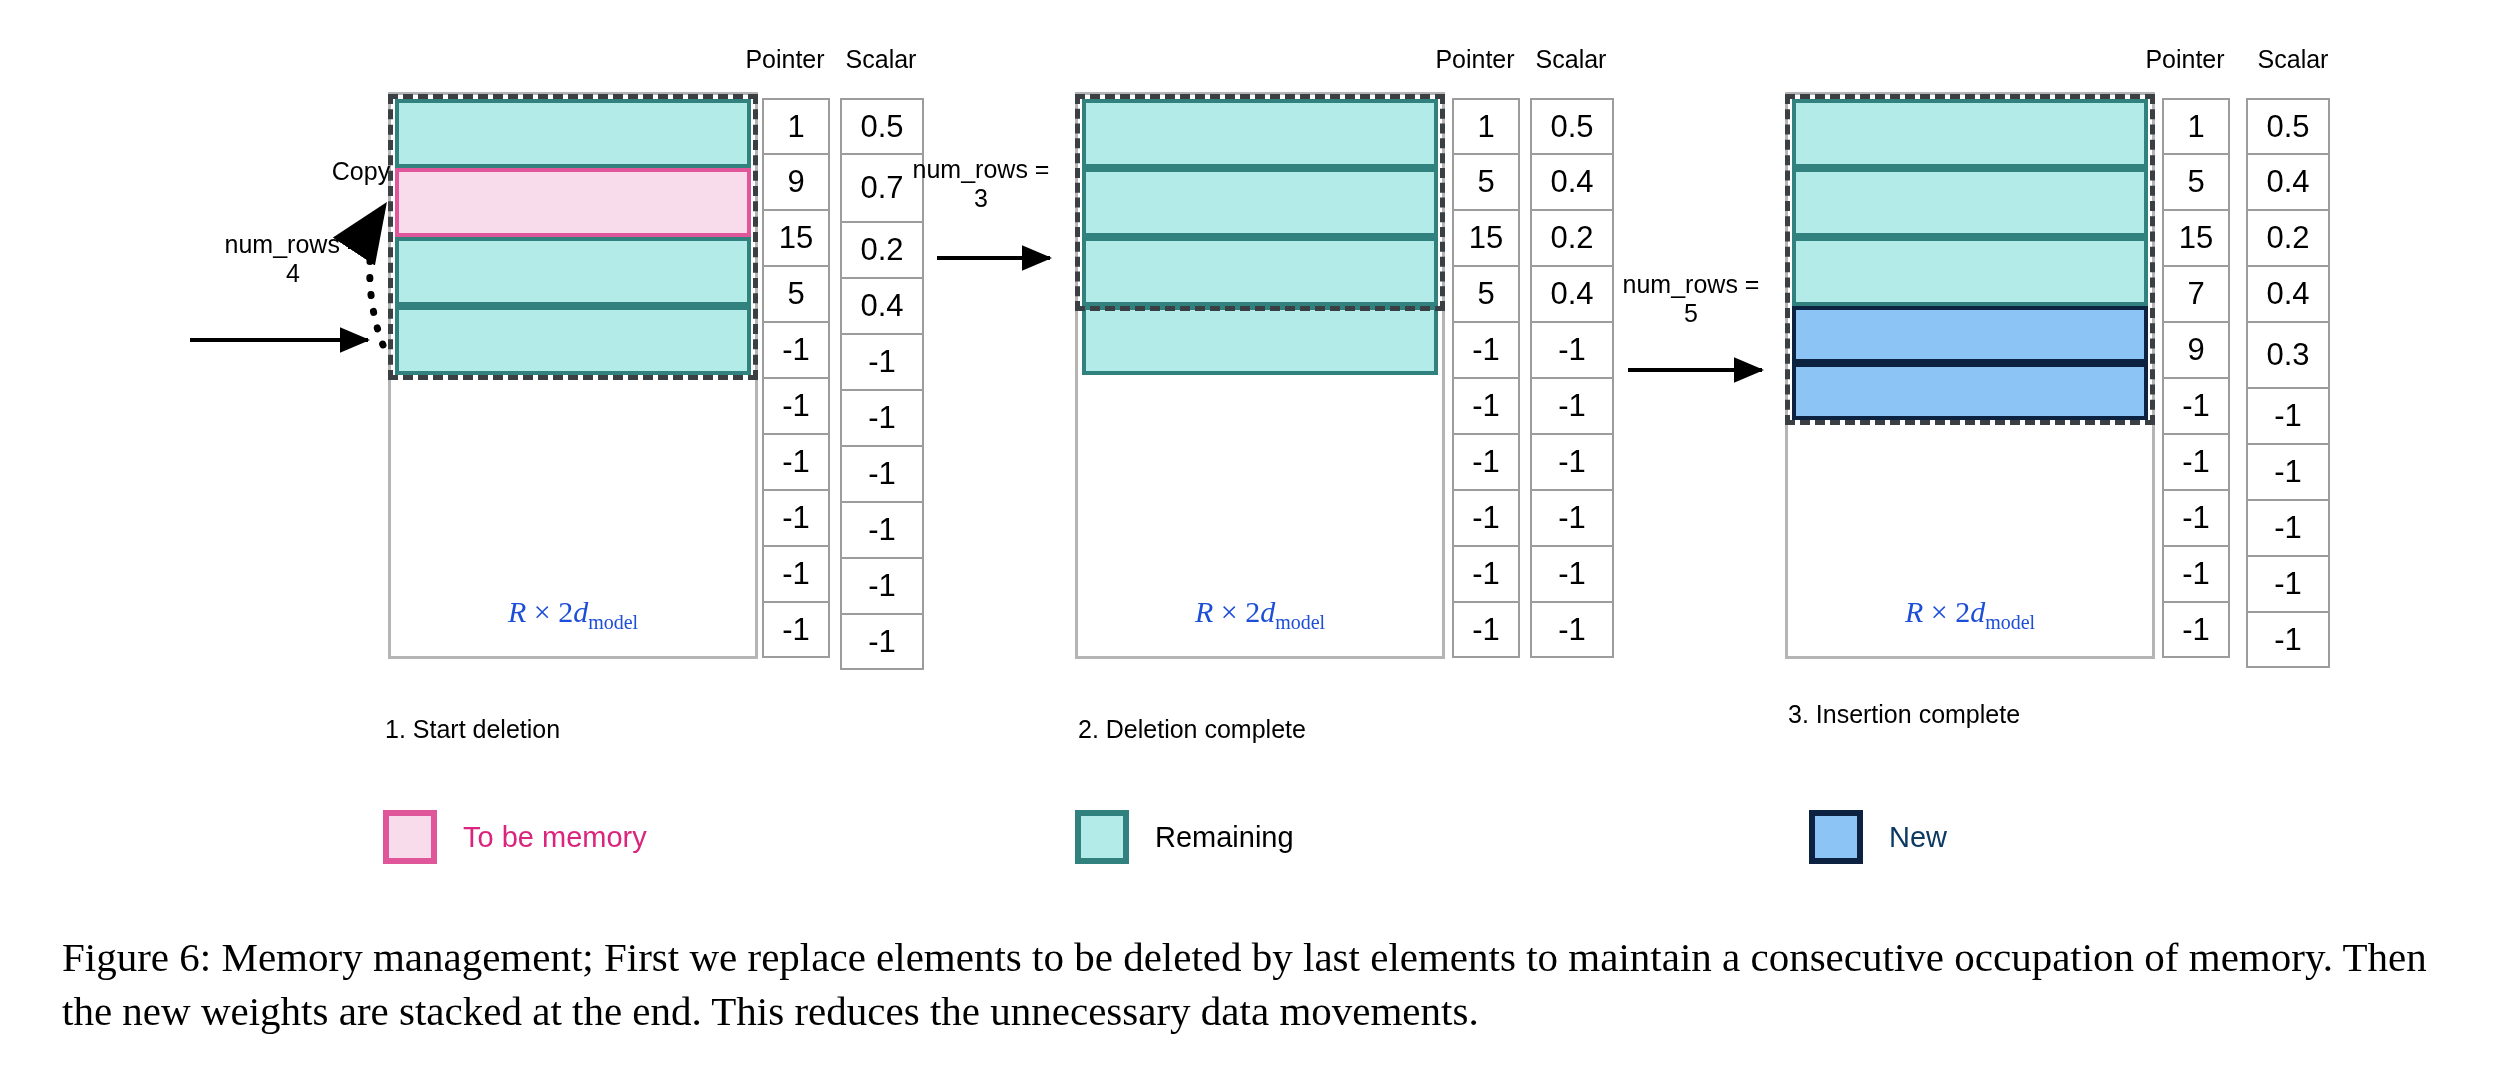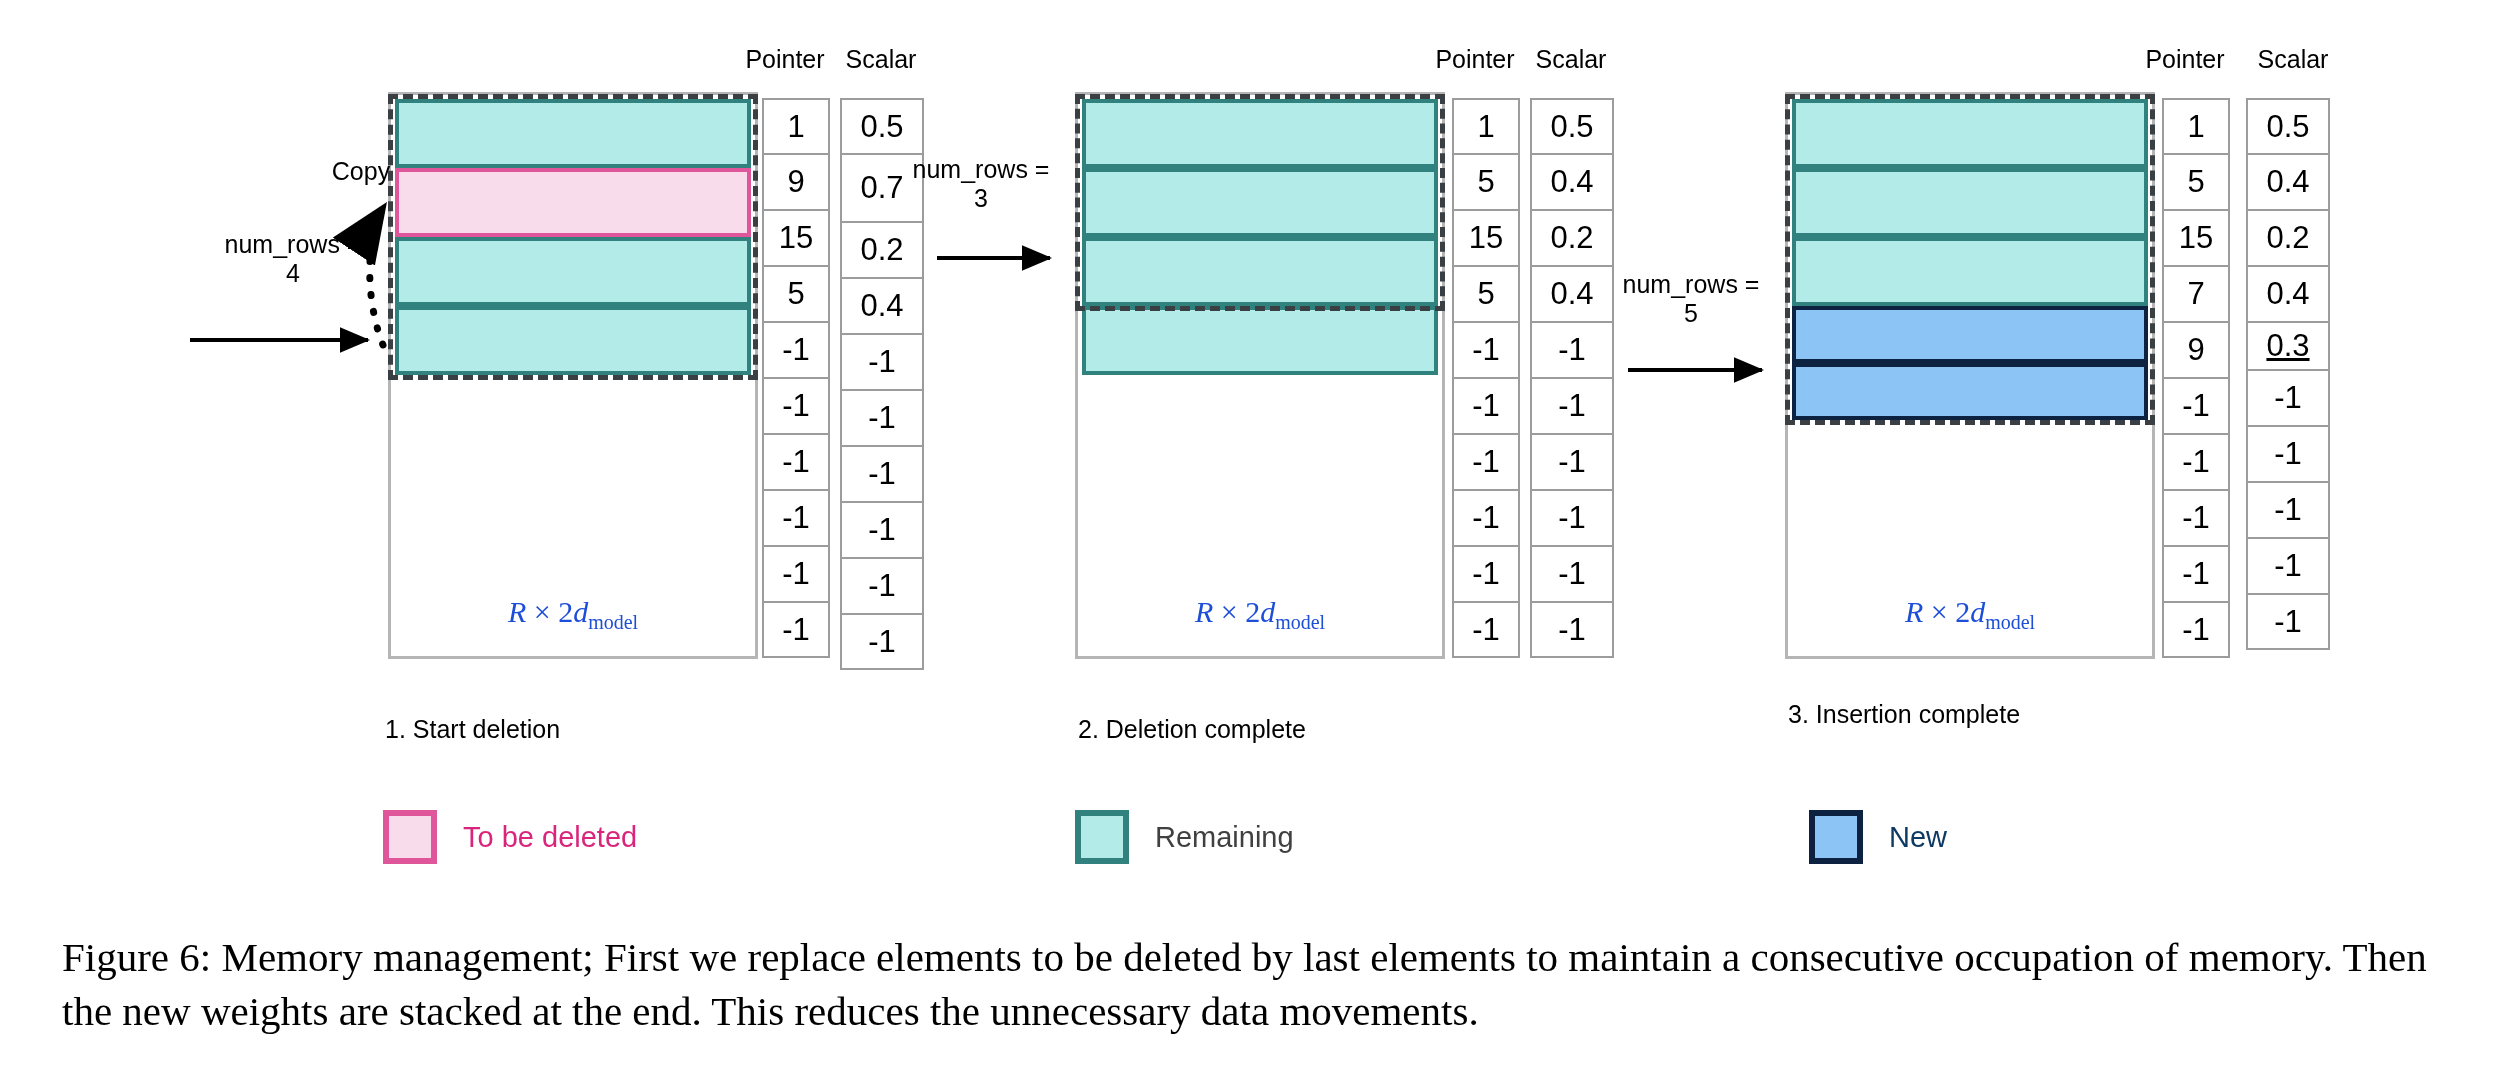--- a/index.html
+++ b/index.html
@@ -44,21 +44,21 @@
   .panelcap{position:absolute;font-size:25px;color:#000;white-space:nowrap;}
 
   
   .legend-item{position:absolute;display:flex;align-items:center;gap:26px;}
   .swatch{width:54px;height:54px;box-sizing:border-box;}
   .sw-deleted{background:#f9dceb;border:6px solid #e0569a;}
   .sw-remaining{background:#b2ebe8;border:6px solid #31817e;}
   .sw-new{background:#8cc5f5;border:6px solid #0d2240;}
   .legend-label{font-size:29px;}
   .lbl-deleted{color:#d9257c;}
-  .lbl-remaining{color:#404040;}
+  .lbl-remaining{color:#000000;}
   .lbl-new{color:#0d3a63;}
 
   
   .caption{position:absolute;left:62px;top:930px;width:2390px;
            font-family:"Liberation Serif", serif;font-size:41px;line-height:1.32;
            color:#000;text-align:left;}
 
   svg.overlay{position:absolute;left:0;top:0;width:2506px;height:1080px;
               pointer-events:none;z-index:6;}
 </style>
@@ -210,21 +210,21 @@
           <div class="vcell" style="height: 56px;">-1</div>
           <div class="vcell" style="height: 56px;">-1</div>
           <div class="vcell" style="height: 56px;">-1</div>
           <div class="vcell" style="height: 56px;">-1</div>
         </div>
       <div class="vcol" id="p3-sca" style="left:2246px;top:98px;width:84px;">
           <div class="vcell" style="height: 56px;">0.5</div>
           <div class="vcell" style="height: 56px;">0.4</div>
           <div class="vcell" style="height: 56px;">0.2</div>
           <div class="vcell" style="height: 56px;">0.4</div>
-          <div class="vcell" style="height: 48px; text-decoration: underline;">0.3</div>
+          <div class="vcell" style="height: 66px;">0.3</div>
           <div class="vcell" style="height: 56px;">-1</div>
           <div class="vcell" style="height: 56px;">-1</div>
           <div class="vcell" style="height: 56px;">-1</div>
           <div class="vcell" style="height: 56px;">-1</div>
           <div class="vcell" style="height: 56px;">-1</div>
         </div>
     </div>
 
     <div class="note" style="left:1576px;top:270px;width:230px;">
       <span>num_rows =</span><br>
@@ -248,21 +248,21 @@
 
     <path d="M 383,345 C 365,300 365,235 385,205" fill="none" stroke="#000" stroke-width="7" stroke-linecap="round" stroke-dasharray="1 16" marker-end="url(#ah2)"></path>
 
     <line x1="937" y1="258" x2="1050" y2="258" stroke="#000" stroke-width="4" marker-end="url(#ah)"></line>
 
     <line x1="1628" y1="370" x2="1762" y2="370" stroke="#000" stroke-width="4" marker-end="url(#ah)"></line>
   </svg>
 
   <div class="legend-item" style="left:383px;top:810px;">
     <span class="swatch sw-deleted"></span>
-    <span class="legend-label lbl-deleted">To be deleted</span>
+    <span class="legend-label lbl-deleted">To be memory</span>
   </div>
 
   <div class="legend-item" style="left:1075px;top:810px;">
     <span class="swatch sw-remaining"></span>
     <span class="legend-label lbl-remaining">Remaining</span>
   </div>
 
   <div class="legend-item" style="left:1785px;top:810px;padding-left:24px;">
     <span class="swatch sw-new"></span>
     <span class="legend-label lbl-new">New</span>

